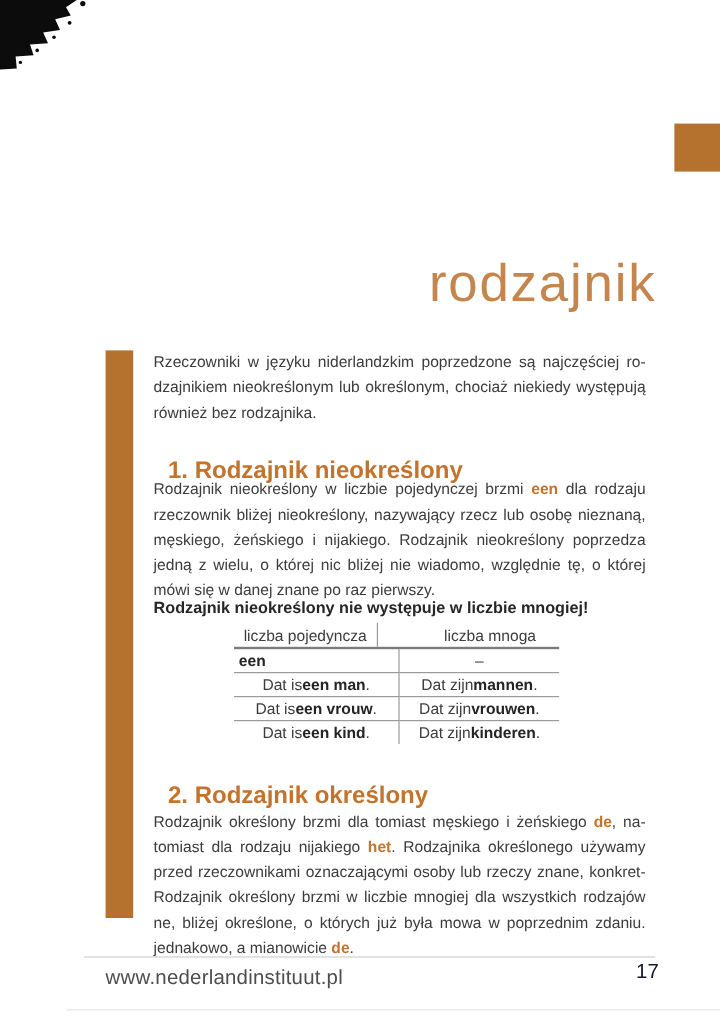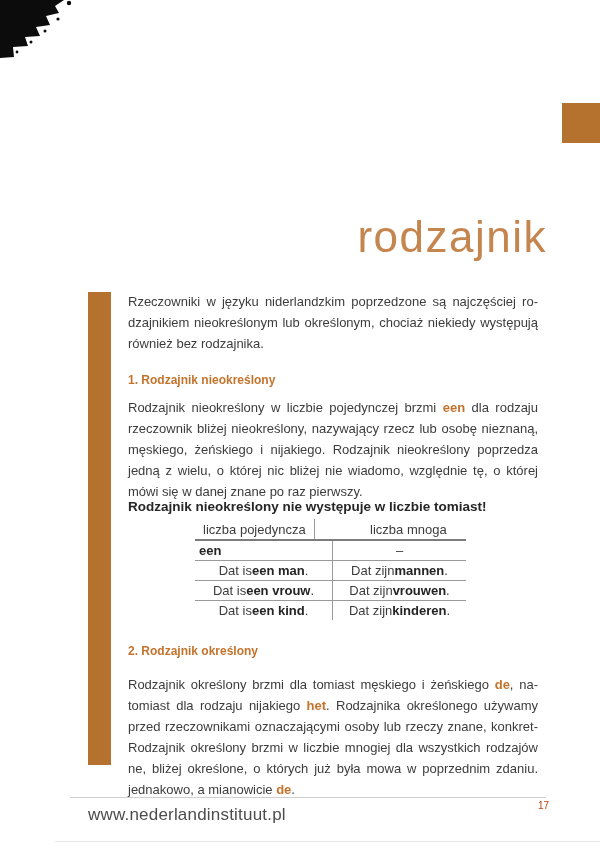--- a/index.html
+++ b/index.html
@@ -33,22 +33,22 @@
   .tline{text-align:justify;text-align-last:justify;}
   .tline:last-child{text-align-last:left;}
   .seg-b{font-weight:700;color:#242424;}
   .seg-ob{font-weight:700;color:var(--heading,#c4732c);}
 
   .intro{top:291px;}
   .p1pos{top:397px;}
   .p2pos{top:674px;}
 
   .heading{
-    position:absolute;left:128px;margin:0;
-    font-size:12px;font-weight:700;color:var(--heading,#c4732c);line-height:20px;
+    position:absolute;left:128px;margin:12px;
+    font-size:20px;font-weight:700;color:var(--heading,#c4732c);line-height:20px;
   }
   .h1pos{top:370px;}
   .h2pos{top:641px;}
 
   .note{
     position:absolute;left:128px;top:499px;width:410px;
     font-size:13.5px;font-weight:700;color:#262626;
   }
 
   
@@ -58,21 +58,21 @@
   .trow.tlast{border-bottom:none;}
   .tcell{display:flex;align-items:center;justify-content:center;height:19px;box-sizing:border-box;}
   .thead .tcell{height:20px;}
   .c1{width:138px;border-right:1px solid #9a9a9a;}
   .c2{width:133px;}
   .cell-left{justify-content:flex-start;padding-left:4px;}
 
   
   .footer-rule{position:absolute;left:70px;top:797px;width:476px;height:1px;background:#cfcfcf;}
   .footer-url{position:absolute;left:88px;top:805px;font-size:17px;color:#4d4d4d;letter-spacing:0.2px;}
-  .page-number{position:absolute;top:800px;right:51px;font-size:10px;color:#c2410c;}
+  .page-number{position:absolute;top:800px;right:51px;font-size:17px;color:#0f172a;}
   .scan-edge{position:absolute;left:55px;top:841px;width:545px;height:1px;background:#e6e6e6;}
 </style>
 </head>
 <body>
 
 <div class="page">
 
   <svg class="corner" width="80" height="62" viewBox="0 0 80 62">
     <path class="corner-fill" d="M0 0 L64 0 L55 6 L59 13 L46 16 L50 25 L36 27 L40 36 L25 37 L28 46 L13 47 L14 57 L0 58 Z"></path>
     <circle class="corner-fill" cx="69" cy="3" r="2.2"></circle>
@@ -97,21 +97,21 @@
   <h2 class="heading h1pos">1. Rodzajnik nieokreślony</h2>
 
   <div class="para p1pos">
       <div class="tline"><span>Rodzajnik nieokreślony w liczbie pojedynczej brzmi </span><span class="seg-ob">een</span><span> dla rodzaju</span></div>
       <div class="tline"><span>rzeczownik bliżej nieokreślony, nazywający rzecz lub osobę nieznaną,</span></div>
       <div class="tline"><span>męskiego, żeńskiego i nijakiego. Rodzajnik nieokreślony poprzedza</span></div>
       <div class="tline"><span>jedną z wielu, o której nic bliżej nie wiadomo, względnie tę, o której</span></div>
       <div class="tline"><span>mówi się w danej znane po raz pierwszy.</span></div>
     </div>
 
-  <div class="note">Rodzajnik nieokreślony nie występuje w liczbie tomiast!</div>
+  <div class="note">Rodzajnik nieokreślony nie występuje w liczbie mnogiej!</div>
 
   <div class="gtable">
       <div class="trow thead">
         <div class="tcell c1">liczba pojedyncza</div>
         <div class="tcell c2">liczba mnoga</div>
       </div>
       <div class="trow">
         <div class="tcell c1 cell-left">
           <span class="seg-b">een</span>
         </div>

